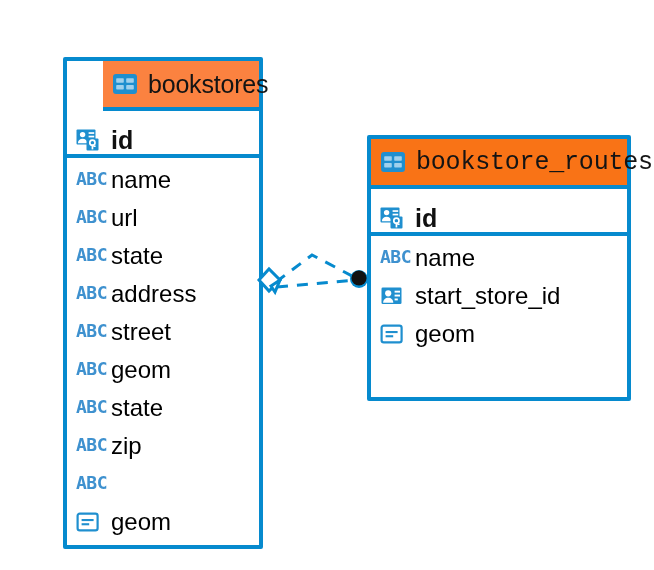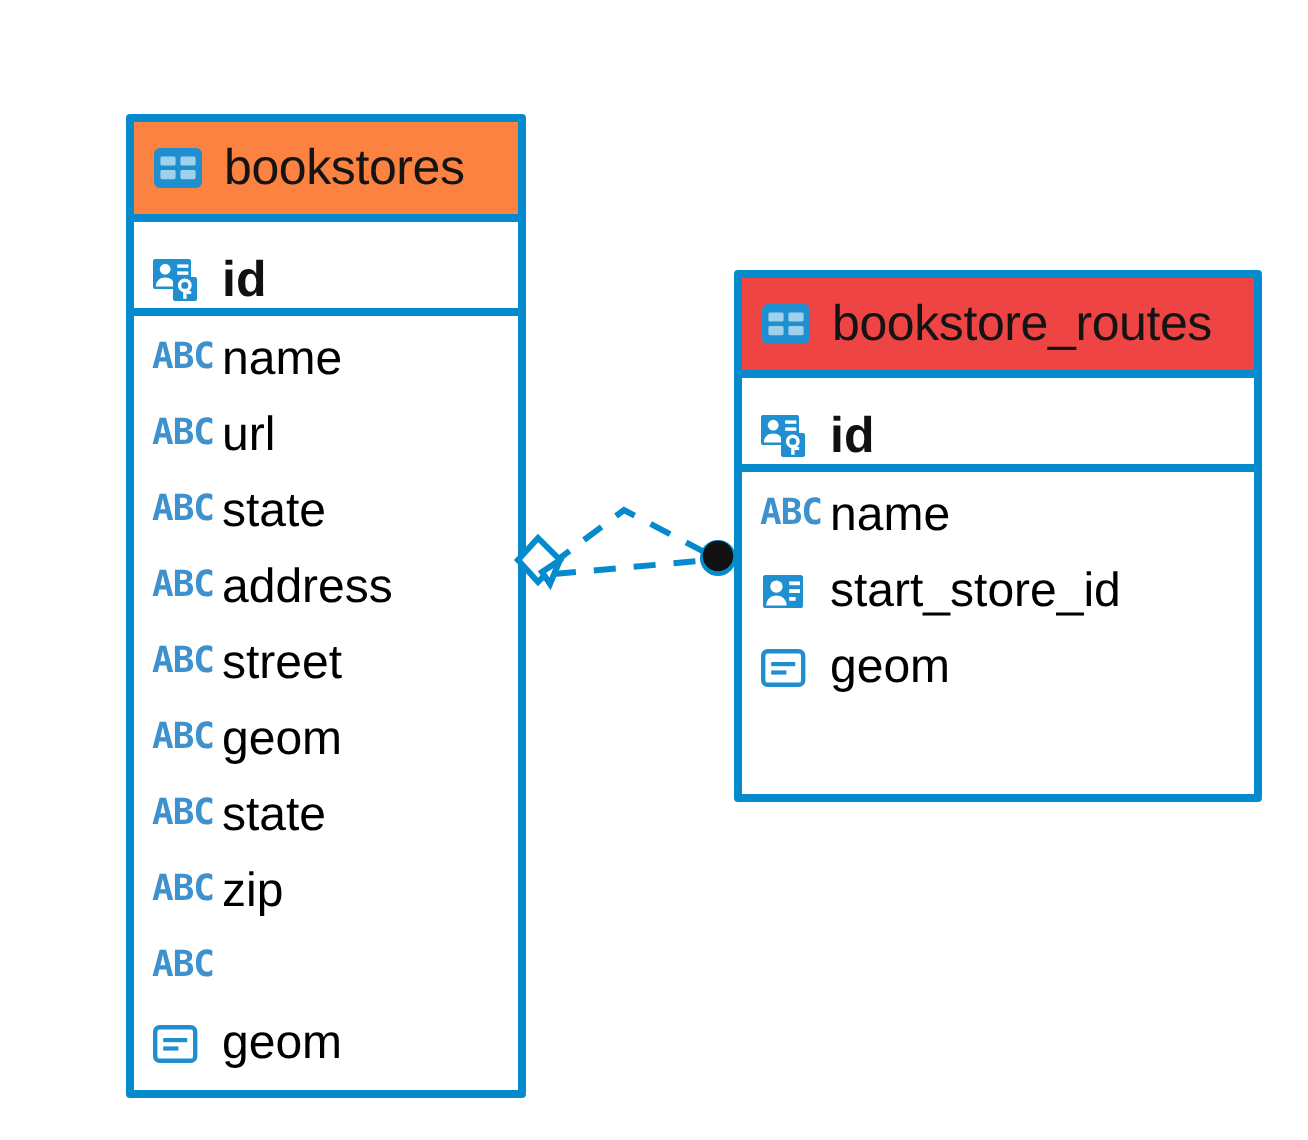--- a/index.html
+++ b/index.html
@@ -44,22 +44,22 @@
 
   
   .ent-header {
     box-sizing: border-box;
     display: flex;
     align-items: center;
     height: 50px;
     padding: 0 6px 0 9px;
     border-bottom: 4px solid #068ACE;
   }
-  .ent-header.accent-orange { background: #FB8240; }
-  .ent-header.accent-grey   { background: #ef4444; }
+  .ent-header.accent-orange { background: #FB8240; margin-left: 36px; }
+  .ent-header.accent-grey   { background: #f97316; font-family: Liberation Mono, monospace; }
 
   .ent-title {
     font-size: 25px;
     color: #141414;
     line-height: 1;
     margin-left: 10px;
     white-space: nowrap;
     letter-spacing: -0.2px;
   }
 

